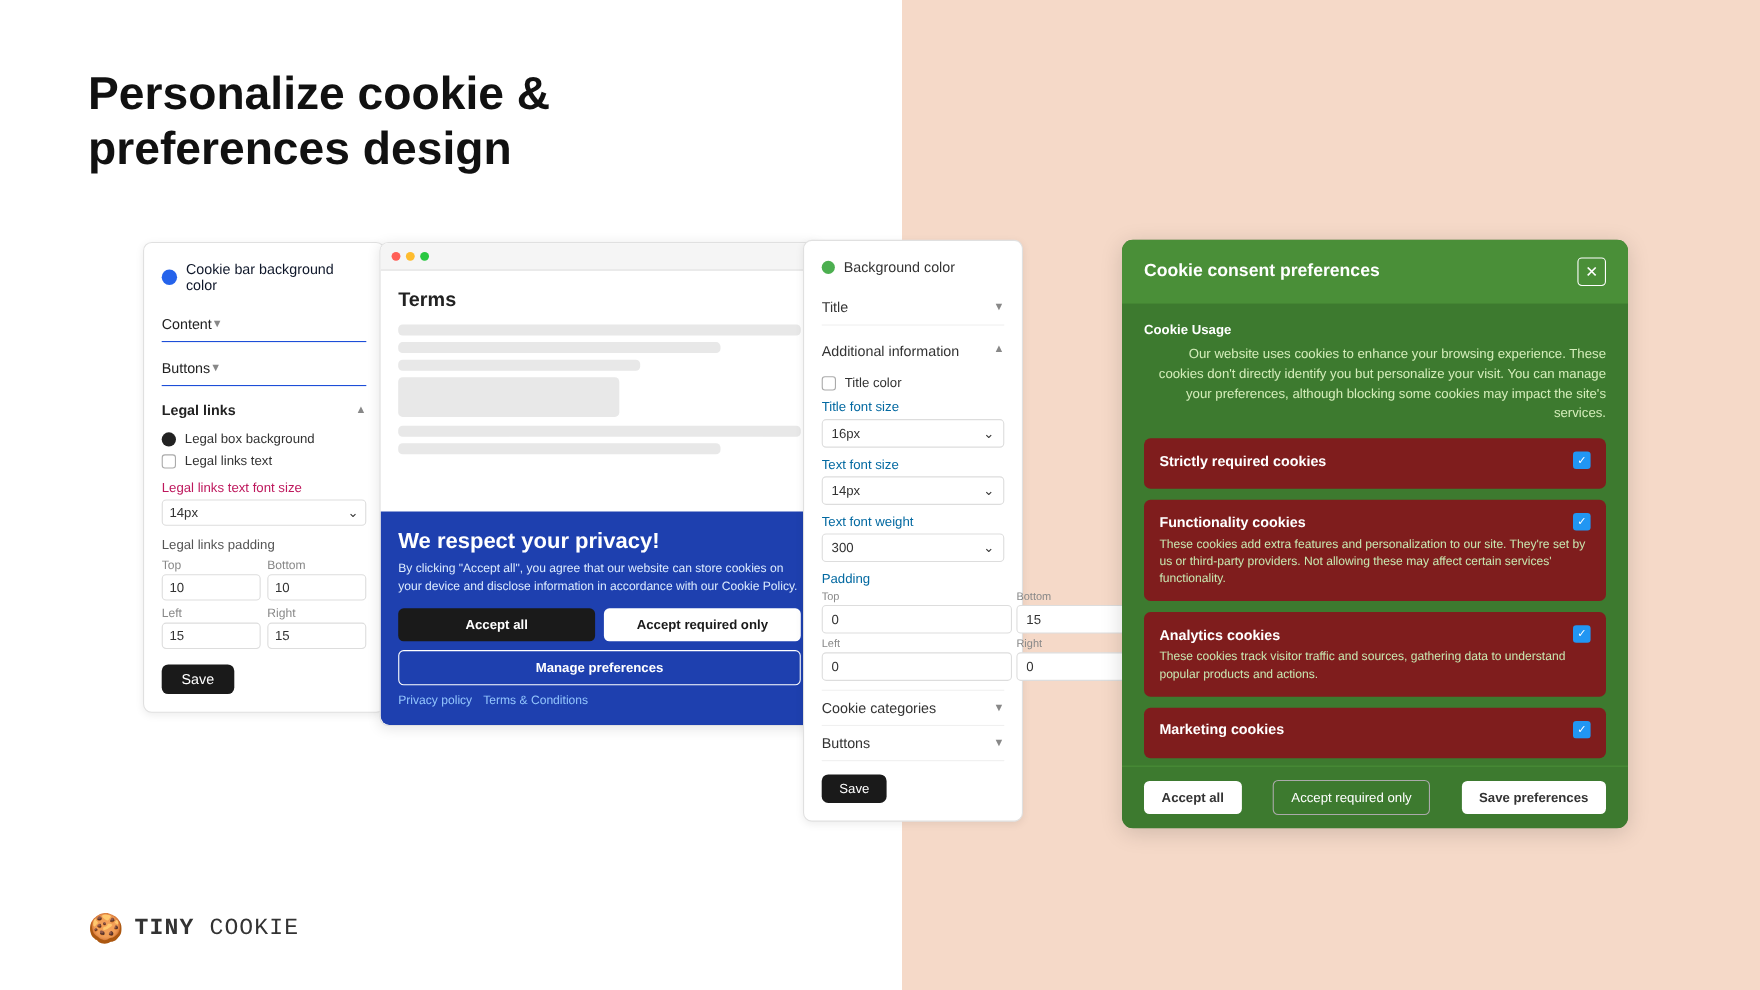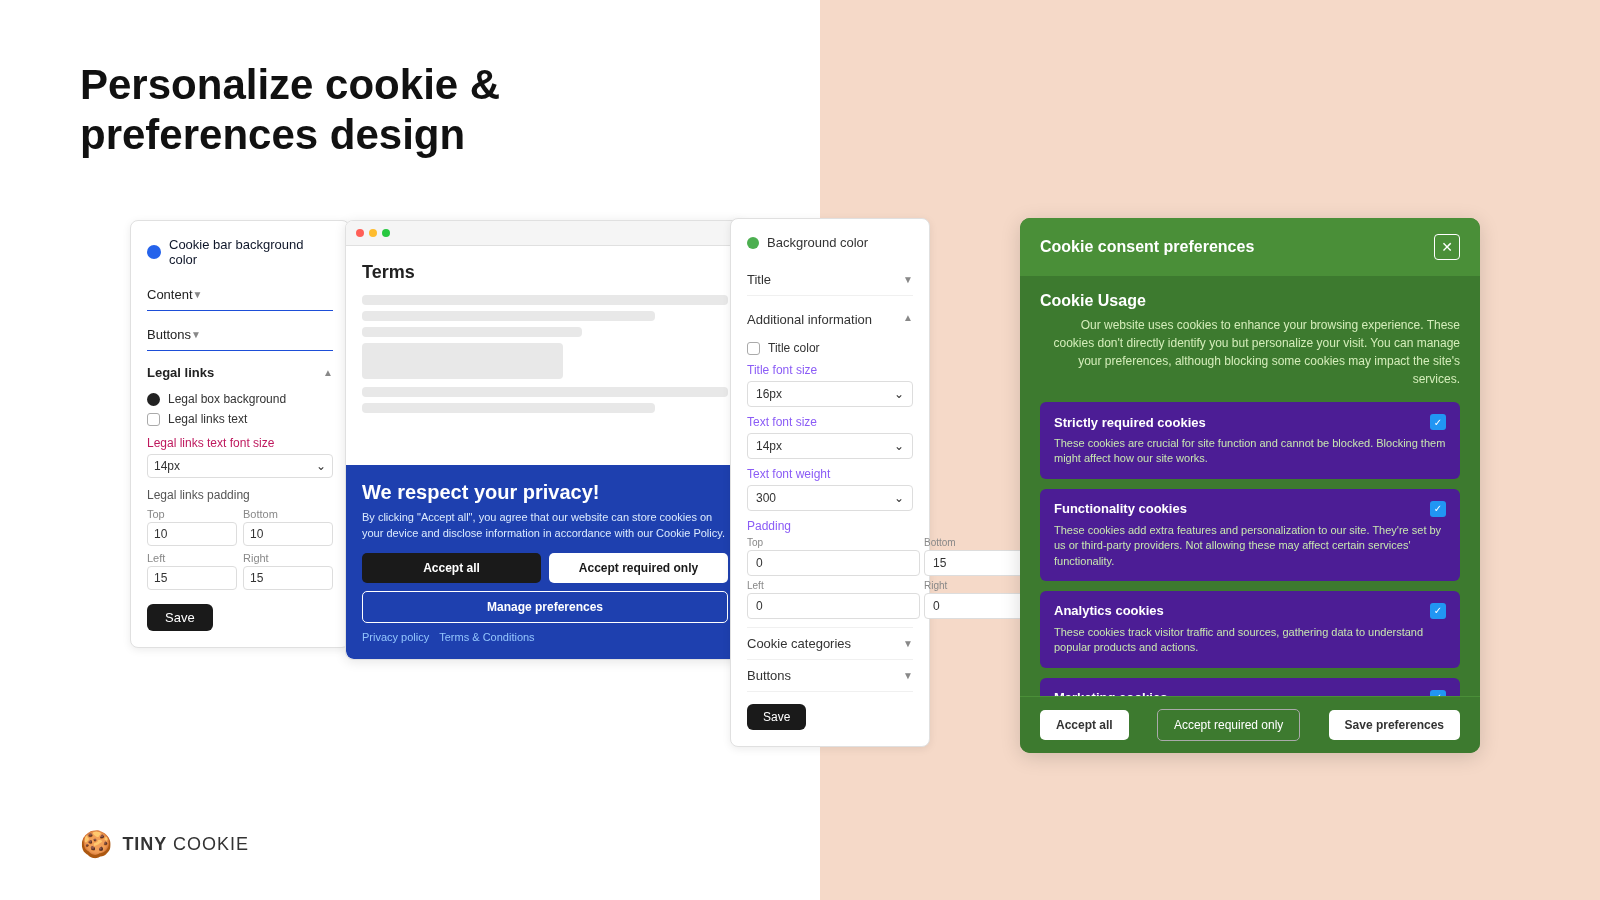--- a/index.html
+++ b/index.html
@@ -342,21 +342,21 @@
       border-bottom: 1px solid #f0f0f0;
     }
     .ai-row {
       display: flex;
       align-items: center;
       gap: 8px;
       margin: 6px 0;
     }
     .field-label {
       font-size: 12px;
-      color: #8b5cf6;
+      color: #0369a1;
       margin-top: 8px;
       margin-bottom: 4px;
     }
     .panel-select {
       width: 100%;
       border: 1px solid #ddd;
       border-radius: 4px;
       padding: 5px 8px;
       font-size: 12px;
       color: #333;
@@ -422,33 +422,33 @@
     }
     .consent-body {
       padding: 16px 20px;
       overflow-y: auto;
       max-height: 420px;
     }
     .consent-section {
       margin-bottom: 14px;
     }
     .consent-section-title {
-      font-size: 16px;
+      font-size: 12px;
       font-weight: 700;
       color: #fff;
       margin-bottom: 6px;
     }
     .consent-section-text {
       font-size: 12px;
       color: #d4edba;
       line-height: 1.5;
       text-align: right;
     }
     .cookie-category {
-      background: #4c1d95;
+      background: #7f1d1d;
       border-radius: 6px;
       padding: 12px 14px;
       margin-bottom: 10px;
     }
     .category-header {
       display: flex;
       align-items: center;
       justify-content: space-between;
       margin-bottom: 6px;
     }
@@ -518,25 +518,26 @@
       display: flex;
       align-items: center;
       gap: 10px;
       z-index: 10;
     }
     .cookie-icon {
       font-size: 26px;
       color: #f97316;
     }
     .branding-text {
-      font-size: 18px;
+      font-size: 21px;
       font-weight: 700;
       color: #111;
       letter-spacing: 1px;
       text-transform: uppercase;
+      font-family: Liberation Mono, monospace;
     }
     .branding-text span {
       font-weight: 400;
       color: #333;
     }
   </style>
 </head>
 <body>
 
 <div class="bg-left"></div>
@@ -705,21 +706,20 @@
     <div class="consent-section">
       <div class="consent-section-title">Cookie Usage</div>
       <div class="consent-section-text">Our website uses cookies to enhance your browsing experience. These cookies don't directly identify you but personalize your visit. You can manage your preferences, although blocking some cookies may impact the site's services.</div>
     </div>
 
     <div class="cookie-category">
       <div class="category-header">
         <span class="category-title">Strictly required cookies</span>
         <div class="checkbox-checked">✓</div>
       </div>
-      <div class="category-text">These cookies are crucial for site function and cannot be blocked. Blocking them might affect how our site works.</div>
     </div>
 
     <div class="cookie-category">
       <div class="category-header">
         <span class="category-title">Functionality cookies</span>
         <div class="checkbox-checked" style="background:#2196F3;">✓</div>
       </div>
       <div class="category-text">These cookies add extra features and personalization to our site. They're set by us or third-party providers. Not allowing these may affect certain services' functionality.</div>
     </div>
 

